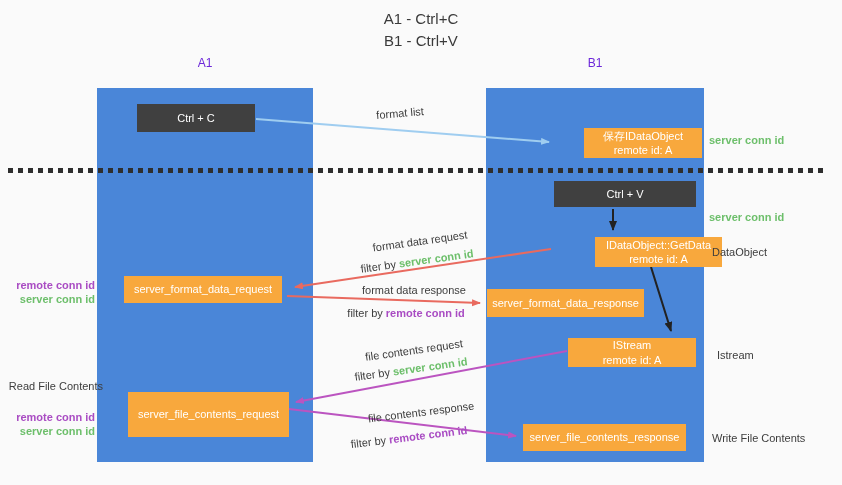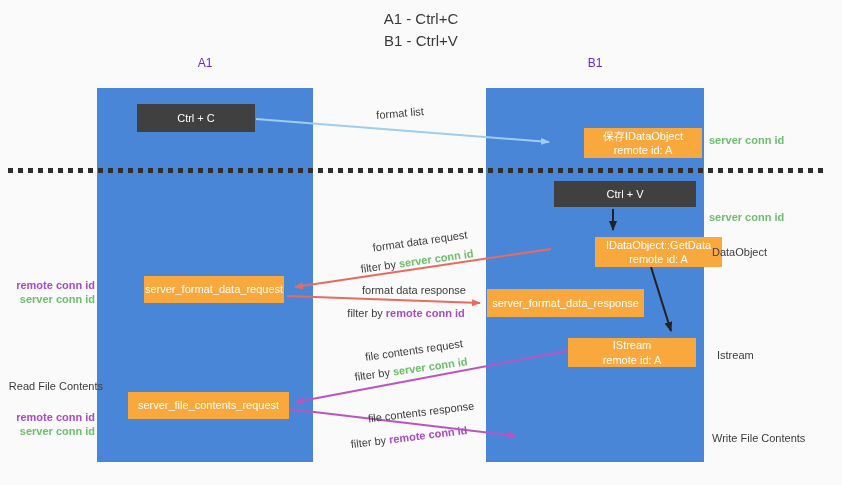--- a/index.html
+++ b/index.html
@@ -43,24 +43,24 @@
     display:flex;flex-direction:column;align-items:center;justify-content:center;
     color:#fff;font-size:11px;line-height:1.3;text-align:center;white-space:nowrap;
   }
   .node.green{background:#404040;}
   .node.orange{background:#f8a83d;}
 
   .n-ctrl-c{left:137px;top:104px;width:118px;height:28px;}
   .n-save{left:584px;top:128px;width:118px;height:30px;}
   .n-ctrl-v{left:554px;top:181px;width:142px;height:26px;}
   .n-getdata{left:551px;top:237px;width:127px;height:30px;margin-left:44px;}
-  .n-fmt-req{left:144px;top:276px;width:140px;height:27px;}
+  .n-fmt-req{left:124px;top:276px;width:158px;height:27px;}
   .n-fmt-resp{left:487px;top:289px;width:157px;height:28px;}
   .n-istream{left:568px;top:338px;width:128px;height:29px;}
-  .n-file-req{left:128px;top:392px;width:161px;height:27px;}
+  .n-file-req{left:128px;top:392px;width:161px;height:45px;}
   .n-file-resp{left:523px;top:424px;width:163px;height:27px;}
 
   .arrow-label{
     position:absolute;z-index:5;font-size:11px;color:#3d3d3d;
     white-space:nowrap;transform-origin:center;
   }
   .green-text{color:#6dbf6b;font-weight:bold;}
   .purple-text{color:#a94cc3;font-weight:bold;}
 
   .side-label{
@@ -144,20 +144,23 @@
 
   <div class="node orange n-istream">
     <span>IStream</span>
     <span>remote id: A</span>
   </div>
 
   <div class="node orange n-file-req">
     <span>server_file_contents_request</span>
   </div>
 
+  <div class="node orange n-file-resp">
+    <span>server_file_contents_response</span>
+  </div>
 
   <div class="arrow-label" style="left:400px;top:113px;transform:translate(-50%,-50%) rotate(-5deg);">format list</div>
 
   <div class="arrow-label" style="left:420px;top:241px;transform:translate(-50%,-50%) rotate(-8deg);">format data request</div>
   <div class="arrow-label" style="left:417px;top:261px;transform:translate(-50%,-50%) rotate(-8deg);"><span>filter by </span><span class="green-text">server conn id</span></div>
 
   <div class="arrow-label" style="left:414px;top:290px;transform:translate(-50%,-50%);">format data response</div>
   <div class="arrow-label" style="left:406px;top:313px;transform:translate(-50%,-50%);"><span>filter by </span><span class="purple-text">remote conn id</span></div>
 
   <div class="arrow-label" style="left:414px;top:350px;transform:translate(-50%,-50%) rotate(-8deg);">file contents request</div>

